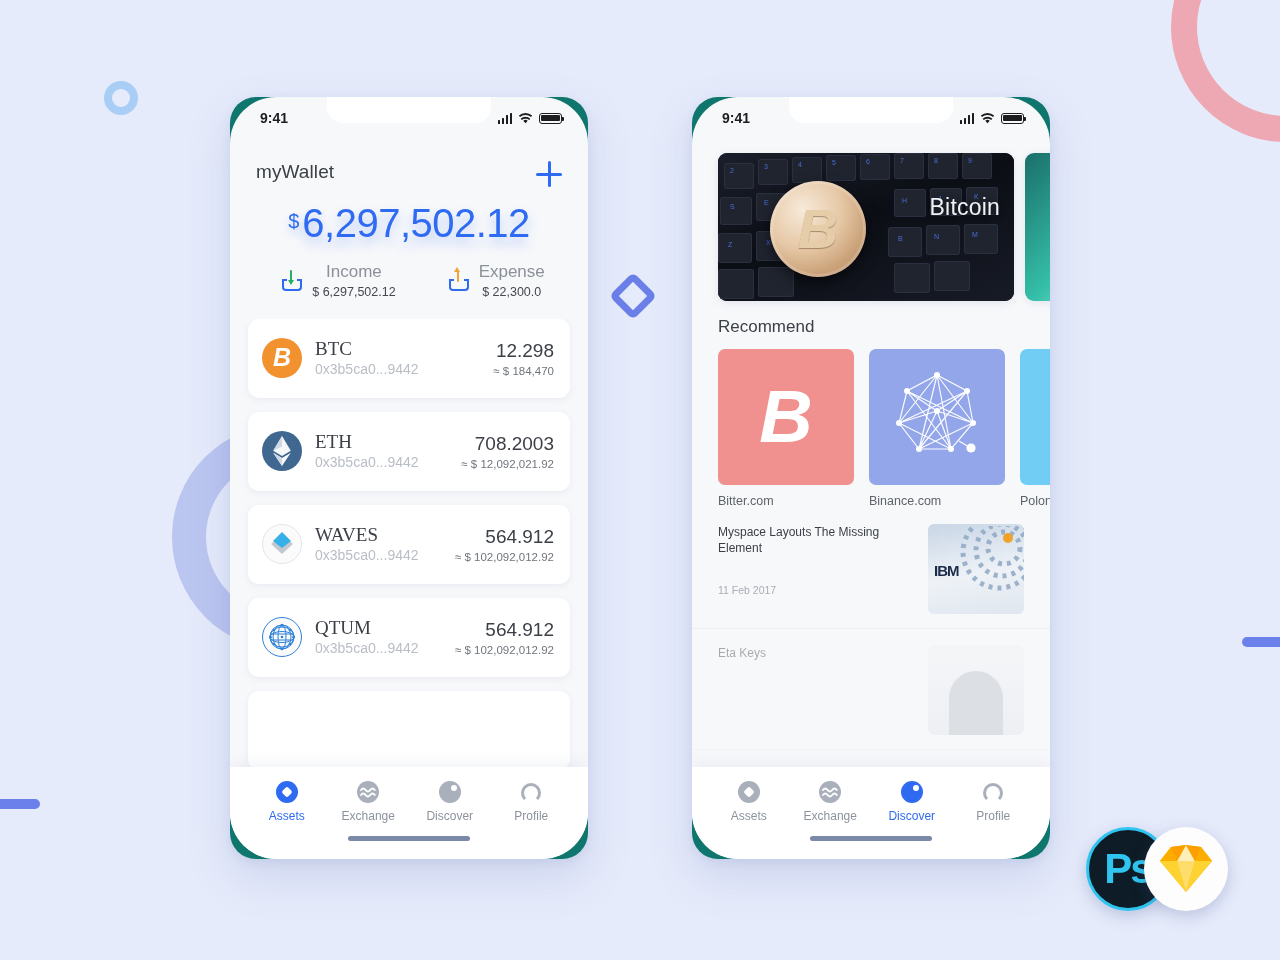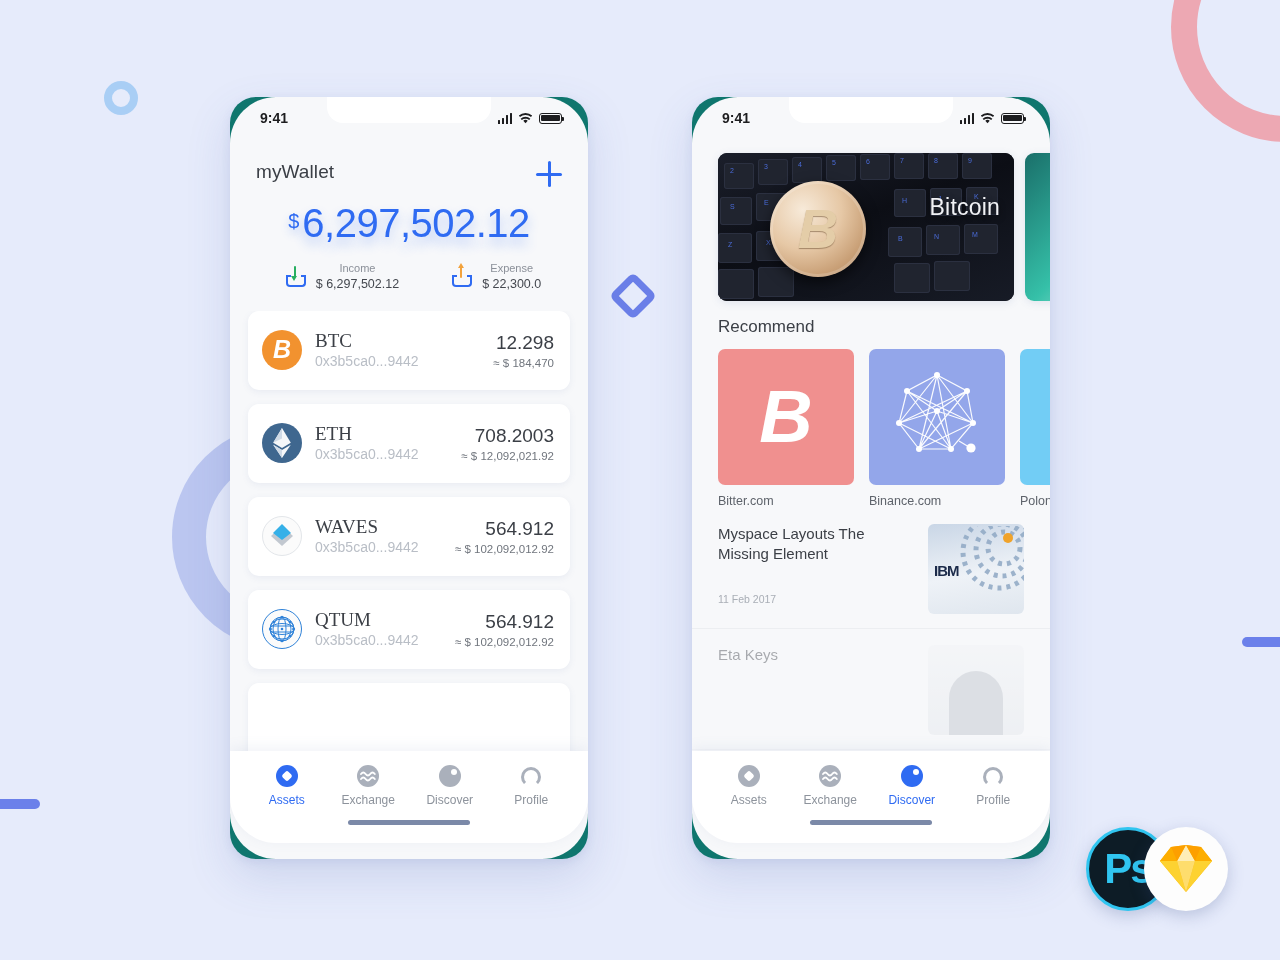--- a/index.html
+++ b/index.html
@@ -143,21 +143,21 @@
   .arrow::after {
     content:""; position:absolute; left:-2.6px; width:0; height:0;
     border-left:3.8px solid transparent; border-right:3.8px solid transparent;
   }
   .arrow.down { top:0px; background:#27ae60; }
   .arrow.down::after { bottom:-4px; border-top:5px solid #27ae60; }
   .arrow.up { top:1px; background:#f2a23c; }
   .arrow.up::after { top:-4px; border-bottom:5px solid #f2a23c; }
 
   .inex-txt { line-height: 1.35; }
-  .inex-label { font-size: 11px; color: #8b9099; }
+  .inex-label { font-size: 17px; color: #8b9099; }
   .inex-val { font-size: 12.5px; color: #44484f; }
 
   
   .asset-list {
     flex: 1 1 auto; margin-top: 18px; padding: 0 18px;
     overflow: hidden; position: relative;
   }
   .asset-card {
     background: #ffffff;
     border-radius: 11px;
@@ -180,21 +180,21 @@
 
   .asset-mid { flex: 1 1 auto; min-width: 0; }
   .asset-sym { font-size: 19px; color: #3b3f46; line-height: 1.1; font-family: Liberation Serif, serif; }
   .asset-addr { font-size: 14px; color: #b9bec6; margin-top: 1px; }
   .asset-right { text-align: right; }
   .asset-amt { font-size: 19px; color: #3b3f46; line-height: 1.15; }
   .asset-usd { font-size: 11.5px; color: #70757d; margin-top: 3px; }
 
   
   .tabbar {
-    position: absolute; left:0; right:0; bottom:16px; height: 92px;
+    position: absolute; left:0; right:0; bottom:0; height: 92px;
     background: #ffffff;
     box-shadow: 0 -3px 14px rgba(110,130,180,.10);
     z-index: 8; border-radius: 0 0 46px 46px;
   }
   .tabs { display:flex; padding: 14px 16px 0 16px; }
   .tab { flex:1; text-align:center; cursor:pointer; }
   .tab-ico { width:22px; height:22px; margin:0 auto 6px auto; position:relative; }
   .tab-label { font-size: 12px; color:#8d939c; }
   .tab.active .tab-label { color:#2f6bf2; }
   .home-ind {
@@ -281,21 +281,21 @@
     background:#fff; border-radius:50%; transform:translate(-50%,-50%);
     box-shadow: 18px -14px 0 -3px #fff, -20px 16px 0 -3px #fff;
   }
 
   .news-item {
     display:flex; align-items:flex-start; gap:14px;
     padding:16px 26px 14px 26px; border-bottom:1px solid #eceef1;
     cursor:pointer;
   }
   .news-txt { flex:1 1 auto; min-width:0; }
-  .news-title { font-size:15px; color:#3b3f46; line-height:1.35; }
+  .news-title { font-size:12px; color:#3b3f46; line-height:1.35; }
   .news-date { font-size:10.5px; color:#a9aeb6; margin-top:28px; }
   .news-thumb {
     flex:0 0 96px; width:96px; height:90px; border-radius:6px; overflow:hidden;
     position:relative;
     background: linear-gradient(170deg,#c9d6e6 0%,#eef2f7 55%,#dfe6ee 100%);
   }
   .ibm-logo {
     position:absolute; left:6px; top:38px; color:#1c2b4a;
     font-size:15px; font-weight:bold; letter-spacing:-1px;
     font-family:"Liberation Sans", sans-serif;

